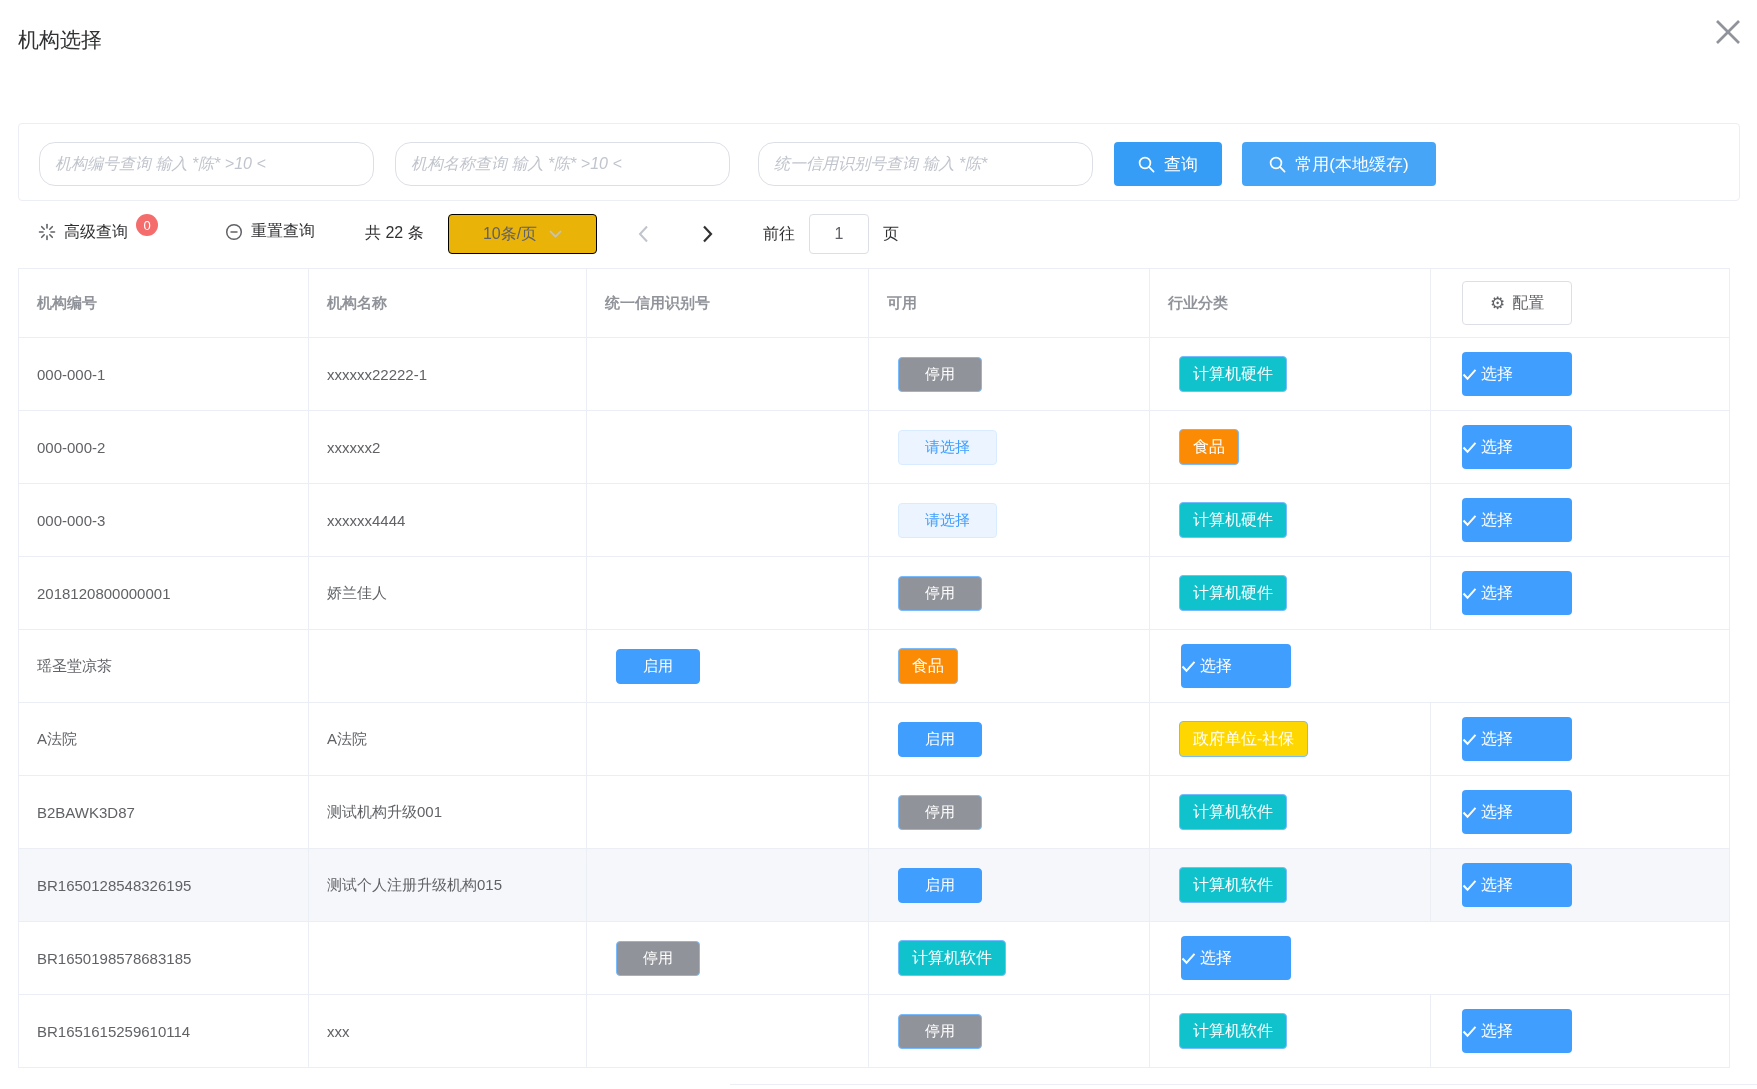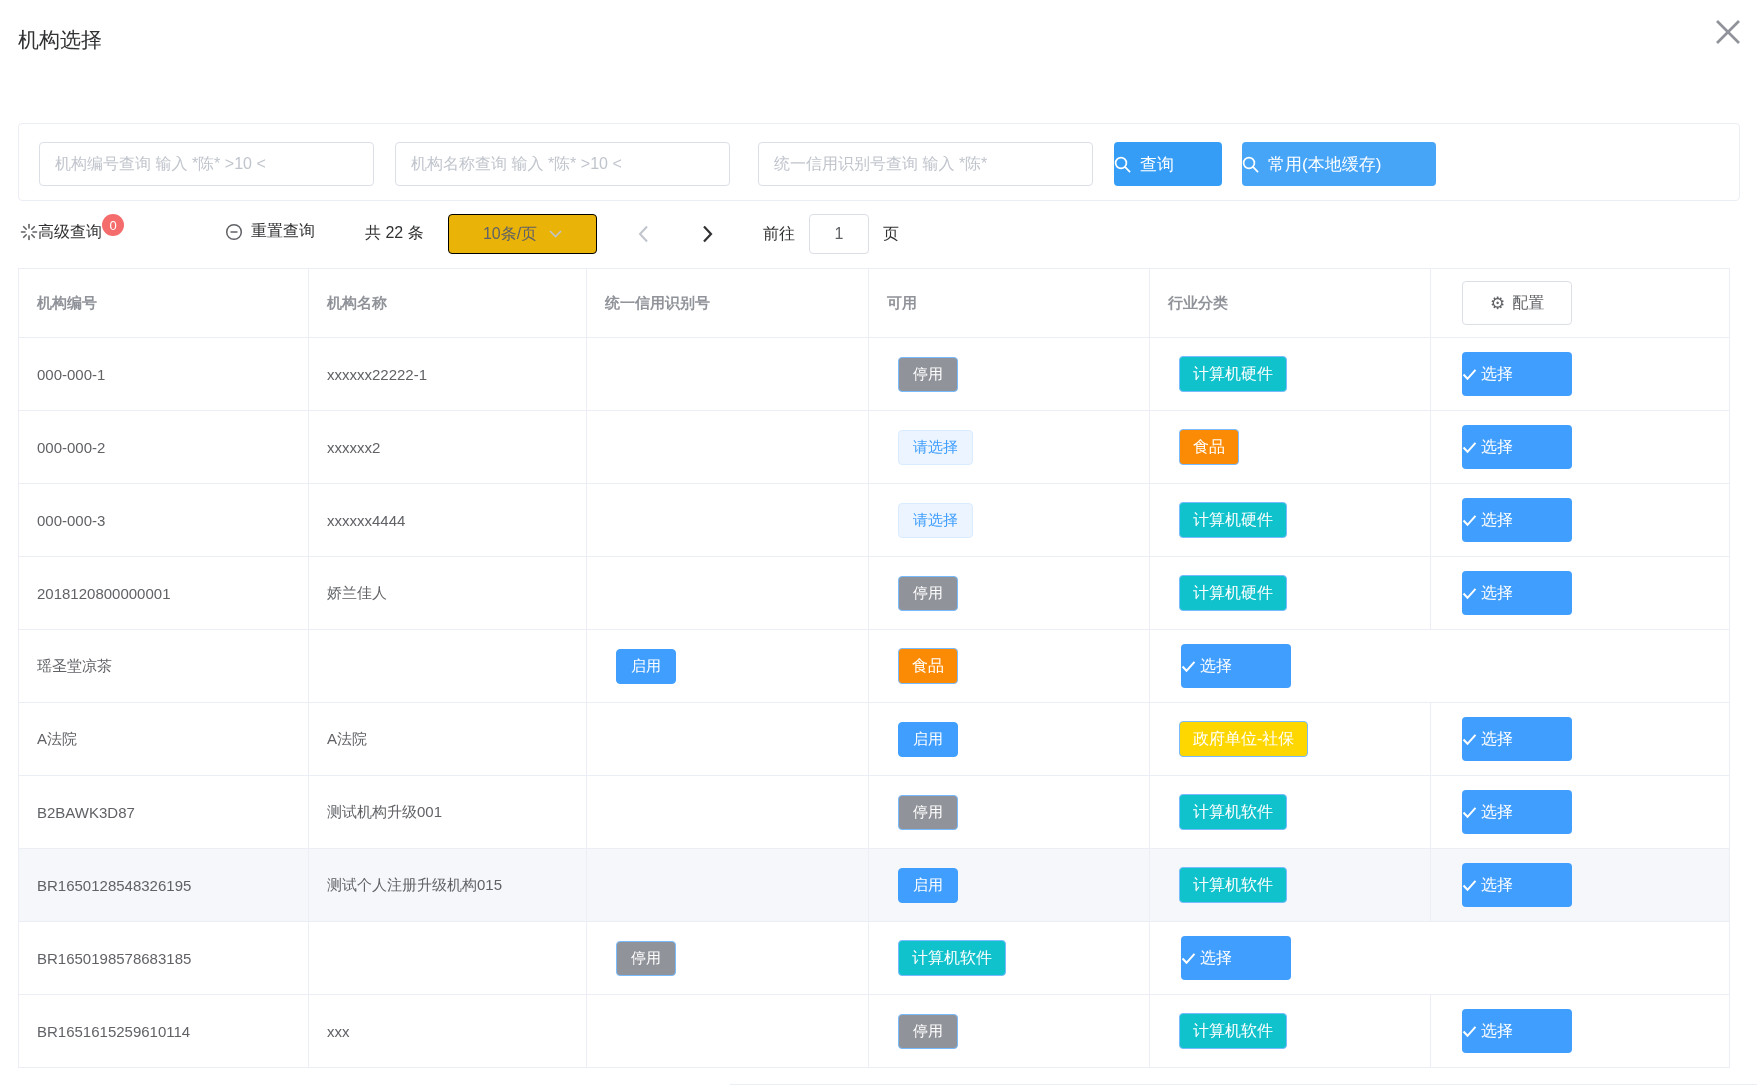--- a/index.html
+++ b/index.html
@@ -9,35 +9,35 @@
 
   
   #page-title { left:18px; top:26px; font-size:21px; font-weight:500; color:#303133; }
   #close-btn { left:1708px; top:12px; width:40px; height:40px; cursor:pointer;
                display:flex; align-items:center; justify-content:center; }
 
   
   #search-panel { left:18px; top:123px; width:1722px; height:78px;
                   border:1px solid #ebeef5; border-radius:4px; background:#fff; }
   .s-input { position:absolute; top:18px; height:44px; width:335px;
-             border:1px solid #dcdfe6; border-radius:4px; padding:0 15px;
+             border:1px solid #dcdfe6; border-radius:16px; padding:0 15px;
              font-size:16px; color:#0f172a; outline:none;
-             font-family:"Liberation Sans","DejaVu Sans",sans-serif; }
+             font-family:"Liberation Sans","DejaVu Sans",sans-serif;font-style:italic; }
   .s-input::placeholder { color:#c0c4cc; opacity:1; }
   #inp-code { left:20px; } #inp-name { left:376px; } #inp-credit { left:739px; }
   .blue-btn { position:absolute; top:18px; height:44px; border:none; border-radius:4px;
               color:#fff; font-size:17px; display:flex; align-items:center; gap:9px;
-              justify-content:flex-start; cursor:pointer;
+              justify-content:center; cursor:pointer;
               font-family:"Liberation Sans","DejaVu Sans",sans-serif; }
   #btn-query  { left:1095px; width:108px; background:#359df6; }
   #btn-common { left:1223px; width:194px; background:#47a5f8; }
 
   
   .tb-text { font-size:16px; color:#303133; }
-  #adv-group   { left:20px;  top:221px; display:flex; align-items:center; cursor:pointer; }
+  #adv-group   { left:38px;  top:221px; display:flex; align-items:center; gap:8px; cursor:pointer; }
   #adv-badge   { min-width:22px; height:22px; border-radius:11px; background:#f56c6c; color:#fff;
                  font-size:13px; display:flex; align-items:center; justify-content:center;
                  padding:0 6px; transform:translateY(-7px); }
   #reset-group { left:225px; top:221px; display:flex; align-items:center; gap:8px; cursor:pointer; }
   #total-text  { left:365px; top:223px; }
   #page-size   { left:448px; top:214px; width:149px; height:40px; border:1px solid #000000;
                  border-radius:4px; display:flex; align-items:center; justify-content:center;
                  gap:12px; font-size:16px; color:#606266; cursor:pointer; background:#eab308; }
   #prev-btn { left:630px; top:218px; width:26px; height:32px; display:flex; align-items:center; justify-content:center; cursor:default; }
   #next-btn { left:694px; top:218px; width:26px; height:32px; display:flex; align-items:center; justify-content:center; cursor:pointer; }
@@ -50,21 +50,21 @@
   #org-table { left:18px; top:268px; width:1712px; border:1px solid #ebeef5; border-bottom:none; }
   .t-row { display:grid; grid-template-columns:290px 278px 282px 281px 281px 1fr;
            border-bottom:1px solid #ebeef5; background:#fff; }
   .t-row.highlight { background:#f5f7fa; }
   .t-cell { border-right:1px solid #ebeef5; display:flex; align-items:center;
             padding-left:18px; font-size:15px; color:#606266; min-height:72px; }
   .t-cell:last-child { border-right:none; }
   .t-head .t-cell { min-height:68px; color:#909399; font-weight:600; font-size:15px; }
 
   .badge { display:inline-flex; align-items:center; justify-content:center; height:35px;
-           padding:0 14px; border-radius:4px; font-size:15px; margin-left:11px; cursor:pointer; }
+           padding:0 26px; border-radius:4px; font-size:15px; margin-left:11px; cursor:pointer; }
   .badge.disabled    { background:#909399; color:#fff; border:1px solid #79bbff; }
   .badge.enabled     { background:#409eff; color:#fff; border:1px solid #409eff; }
   .badge.placeholder { background:#ecf5ff; color:#409eff; border:1px solid #d9ecff; }
 
   .tag { display:inline-flex; align-items:center; justify-content:center; height:36px;
          padding:0 13px; border-radius:4px; font-size:16px; color:#fff; margin-left:11px;
          border:1px solid #79bbff; cursor:pointer; }
   .tag.cyan   { background:#0fc2cc; }
   .tag.orange { background:#fb8b05; }
   .tag.yellow { background:#ffd700; }

